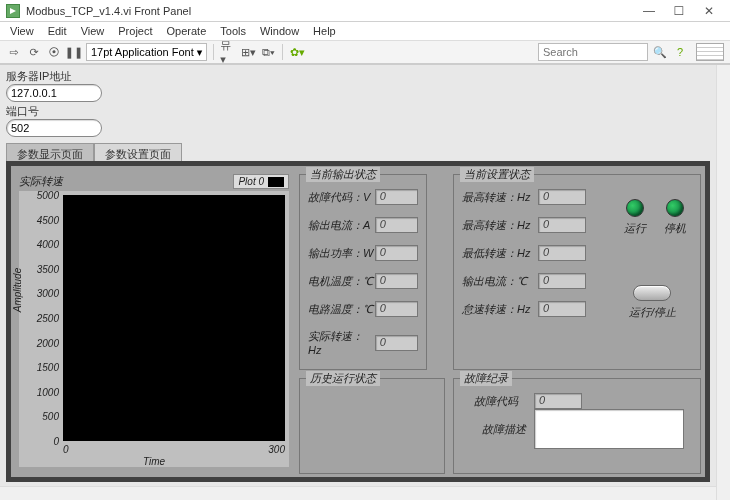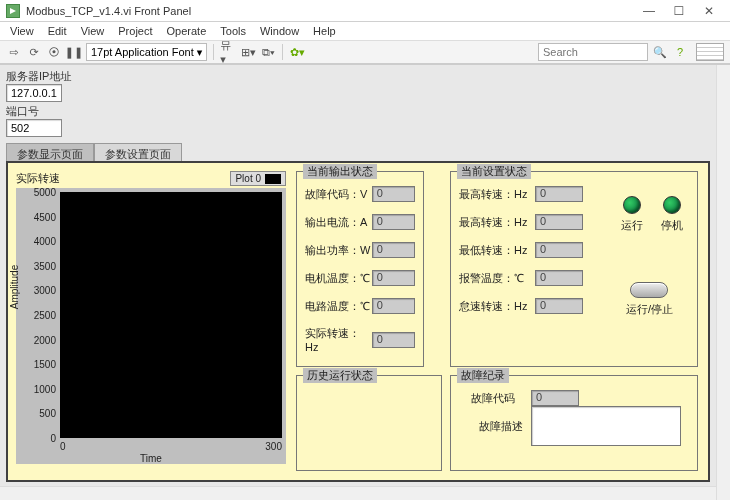--- a/index.html
+++ b/index.html
@@ -19,25 +19,25 @@
 .toolbar .grid { width:28px; height:18px; border:1px solid #aaa; margin-left:4px; background:
   repeating-linear-gradient(#fff,#fff 3px,#ccc 3px,#ccc 4px),
   repeating-linear-gradient(90deg,#fff,#fff 3px,#ccc 3px,#ccc 4px);}
 .canvas { position: relative; height: 436px; background: #e8e8e8; overflow: hidden; border-top: 1px solid #ccc;}
 .scrollbar-v { position:absolute; right:0; top:0; width:14px; height:100%; background:#f0f0f0; border-left:1px solid #ddd;}
 .scrollbar-h { position:absolute; left:0; bottom:0; right:14px; height:14px; background:#f0f0f0; border-top:1px solid #ddd;}
 .fieldlabel { font-size: 11px; color: #333; }
 .textfield { background: #fff; border: 1px solid #888; height: 18px; padding: 1px 4px; font-size: 11px; box-shadow: inset 1px 1px 1px rgba(0,0,0,.15);}
 .config { position: absolute; left: 6px; top: 4px; }
 .config .row { margin-bottom: 2px; }
-.config .textfield { width: 56px; display:block;}
+.config .textfield { width: 96px; display:block;border-radius:9px;}
 .tabs { position: absolute; left: 6px; top: 78px; display: flex; }
 .tab { padding: 3px 10px; font-size: 11px; border: 1px solid #999; border-bottom: none; background: #d8d8d8; color:#333; cursor:default;}
 .tab.active { background: #bfbfbf; }
-.panel { position: absolute; left: 6px; right: 20px; top: 96px; bottom: 18px; background: #fef9c3; border: 2px solid #404040; }
+.panel { position: absolute; left: 6px; right: 20px; top: 96px; bottom: 18px; background: #a3a3a3; border: 5px solid #404040; font-style: italic; }
 .groupbox { position: absolute; border: 1px solid #777; }
 .groupbox > .glabel { position: absolute; top: -8px; left: 6px; background: #bfbfbf; padding: 0 4px; font-size: 11px; color: #222; }
 .chartbox { position: absolute; left: 8px; top: 8px; width: 270px; height: 300px; }
 .chartbox .ctitle { font-size: 11px; color: #222; margin-bottom: 2px; display:flex; align-items:center;}
 .chartbox .legend { margin-left:auto; background:#ddd; border:1px solid #888; padding:1px 4px; font-size:10px; display:flex; align-items:center; gap:4px;}
 .chartbox .legend .sw{width:16px;height:10px;background:#000;}
 .chart { position: relative; background: #bfbfbf; height: 276px; }
 .plot { position: absolute; left: 44px; top: 4px; right: 4px; bottom: 26px; background: #000; }
 .ylab { position: absolute; left: 0; width: 40px; text-align: right; font-size: 10px; color: #222; }
 .xlab { position: absolute; bottom: 12px; font-size: 10px; color: #222; }
@@ -190,21 +190,21 @@
           </div>
           <div class="ro-row">
             <span class="lbl">最高转速：Hz</span>
             <span class="numfield">0</span>
           </div>
           <div class="ro-row">
             <span class="lbl">最低转速：Hz</span>
             <span class="numfield">0</span>
           </div>
           <div class="ro-row">
-            <span class="lbl">报警温度：℃</span>
+            <span class="lbl">输出电流：℃</span>
             <span class="numfield">0</span>
           </div>
           <div class="ro-row">
             <span class="lbl">怠速转速：Hz</span>
             <span class="numfield">0</span>
           </div>
         </div>
       <div class="ledwrap" style="top:24px; right:54px;">
         <div class="led"></div>
         <span>运行</span>

